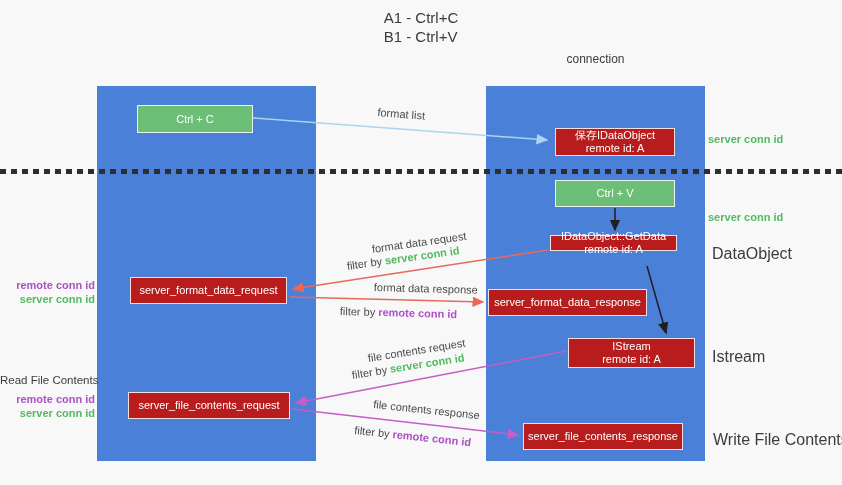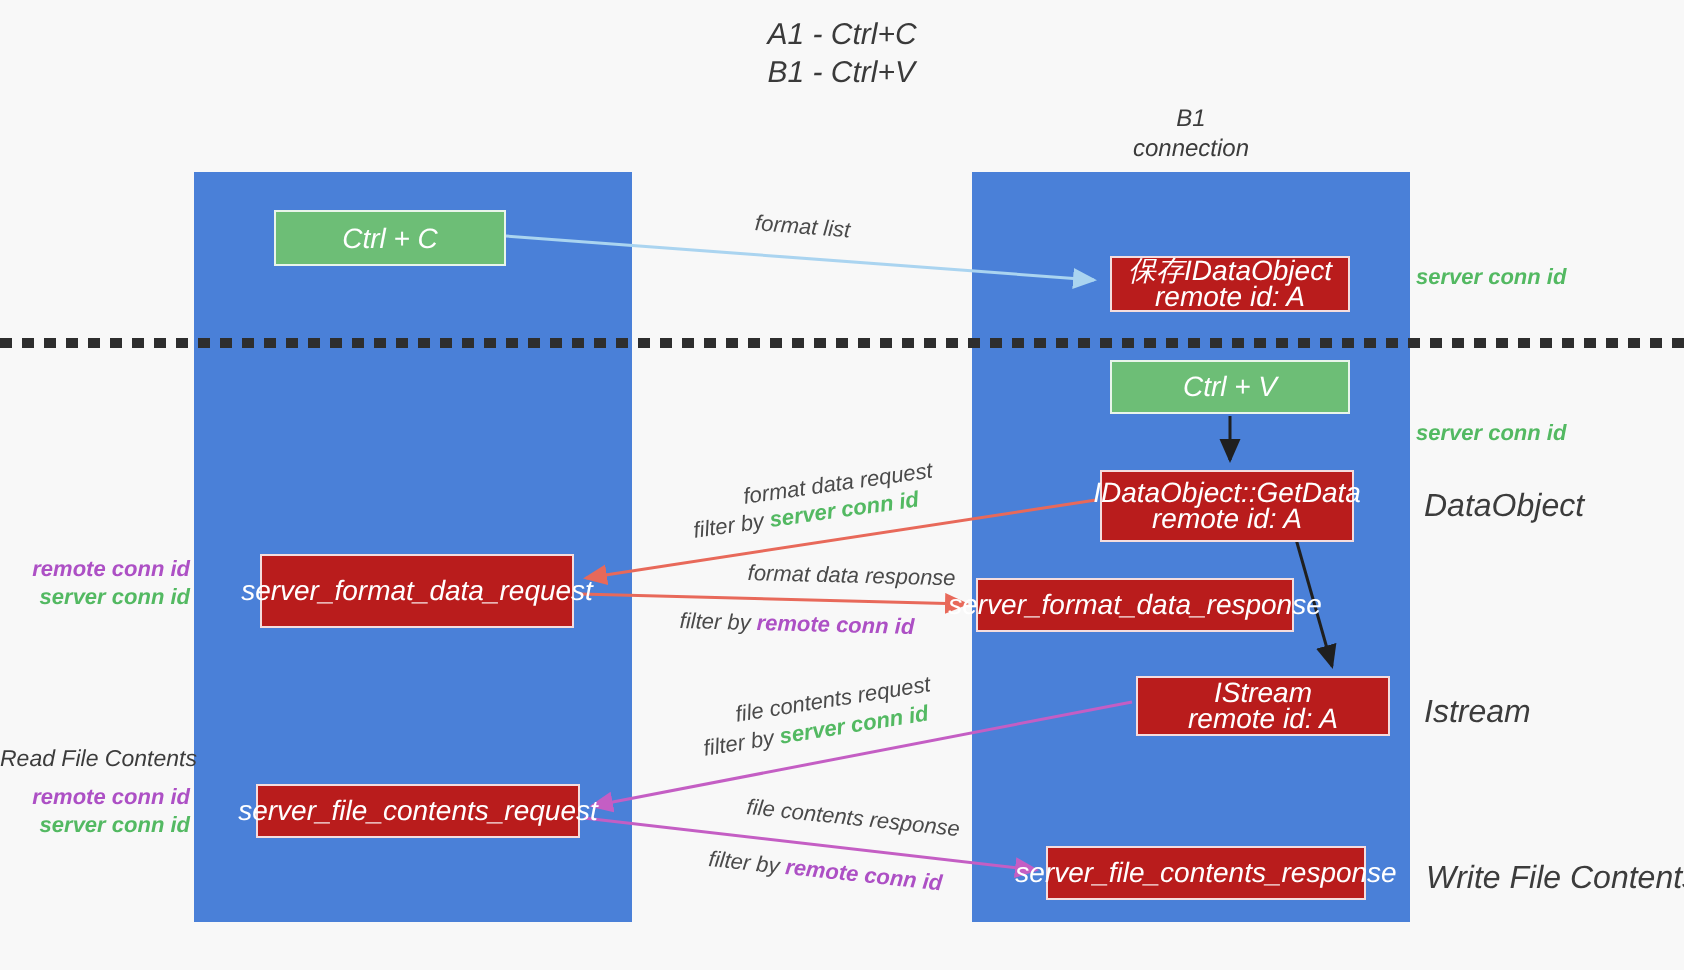--- a/index.html
+++ b/index.html
@@ -1,21 +1,20 @@
 <!DOCTYPE html>
 <html><head>
 <meta charset="utf-8">
 <style>
   html,body{margin:0;padding:0;background:#f8f8f8;}
   .stage{
     position:relative;width:842px;height:485px;overflow:hidden;
     background:#f8f8f8;
     font-family:"Liberation Sans",sans-serif;
     color:#3a3a3a;
-    font-style:italic;
   }
   .title{
     position:absolute;left:0;right:0;top:8px;text-align:center;
     font-size:15px;line-height:19px;color:#3a3a3a;
   }
   .title .inner{display:inline-block;text-align:left;}
   .lane-header{
     position:absolute;top:52px;text-align:center;
     font-size:12px;line-height:15px;color:#3c3c3c;
   }
@@ -25,21 +24,21 @@
   }
   .dotted{
     position:absolute;left:0;top:169px;width:842px;height:5px;
     background:repeating-linear-gradient(90deg,#2e2e2e 0 6px,transparent 6px 11px);
     z-index:3;
   }
   svg.arrows{position:absolute;left:0;top:0;z-index:4;pointer-events:none;}
   .node{
     position:absolute;z-index:5;display:flex;flex-direction:column;
     align-items:center;justify-content:center;
-    color:#fff;font-size:14px;line-height:13px;white-space:nowrap;
+    color:#fff;font-size:11px;line-height:13px;white-space:nowrap;
     border:1px solid rgba(255,255,255,0.85);box-sizing:border-box;
     text-align:center;
   }
   .node.green{background:#6dbe76;}
   .node.orange{background:#b91c1c;}
   .albl{
     position:absolute;z-index:6;font-size:11px;color:#4a4a4a;
     white-space:nowrap;transform-origin:0 0;
   }
   .g{color:#53b962;font-weight:bold;}
@@ -59,21 +58,20 @@
 <div class="stage">
 
   <div class="title">
     <div class="inner">
       <div>A1 - Ctrl+C</div>
       <div>B1 - Ctrl+V</div>
     </div>
   </div>
 
   <div class="lane-header" style="left:486px;width:219px;">
-    <div>B1</div>
     <div>connection</div>
   </div>
 
   <div class="lane" style="left:97px;"></div>
   <div class="lane" style="left:486px;"></div>
 
   <div class="dotted"></div>
 
   <svg class="arrows" width="842" height="485" viewBox="0 0 842 485">
     <defs>
@@ -102,25 +100,25 @@
   <div class="node green" style="left:137px;top:105px;width:116px;height:28px;">
     <span>Ctrl + C</span>
   </div>
   <div class="node orange" style="left:555px;top:128px;width:120px;height:28px;">
     <span>保存IDataObject</span>
     <span>remote id: A</span>
   </div>
   <div class="node green" style="left:555px;top:180px;width:120px;height:27px;">
     <span>Ctrl + V</span>
   </div>
-  <div class="node orange" style="left:550px;top:235px;width:127px;height:36px;">
+  <div class="node orange" style="left:550px;top:235px;width:127px;height:16px;">
     <span>IDataObject::GetData</span>
     <span>remote id: A</span>
   </div>
-  <div class="node orange" style="left:130px;top:277px;width:157px;height:37px;">
+  <div class="node orange" style="left:130px;top:277px;width:157px;height:27px;">
     <span>server_format_data_request</span>
   </div>
   <div class="node orange" style="left:488px;top:289px;width:159px;height:27px;">
     <span>server_format_data_response</span>
   </div>
   <div class="node orange" style="left:568px;top:338px;width:127px;height:30px;">
     <span>IStream</span>
     <span>remote id: A</span>
   </div>
   <div class="node orange" style="left:523px;top:423px;width:160px;height:27px;">

